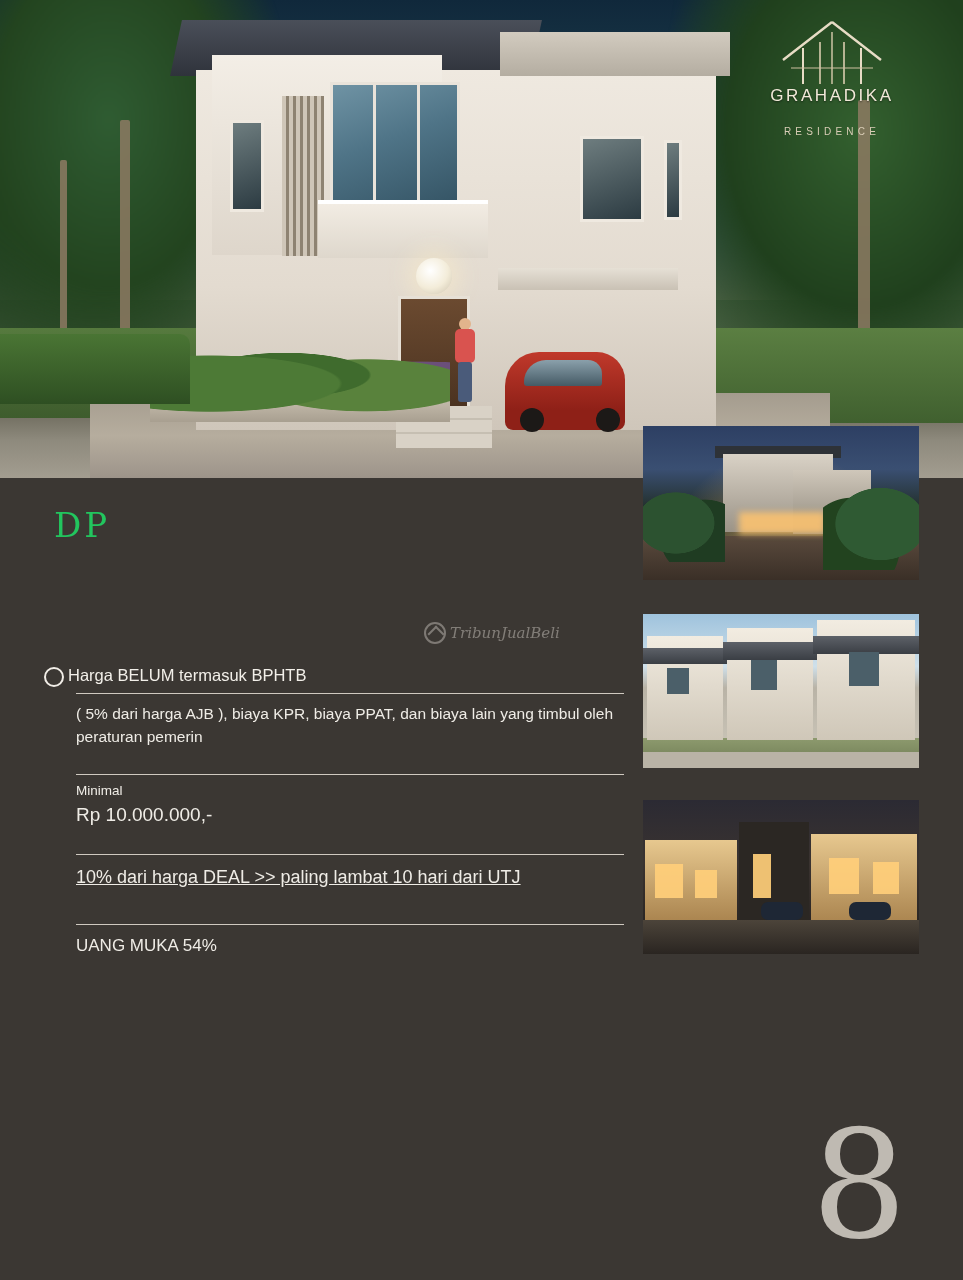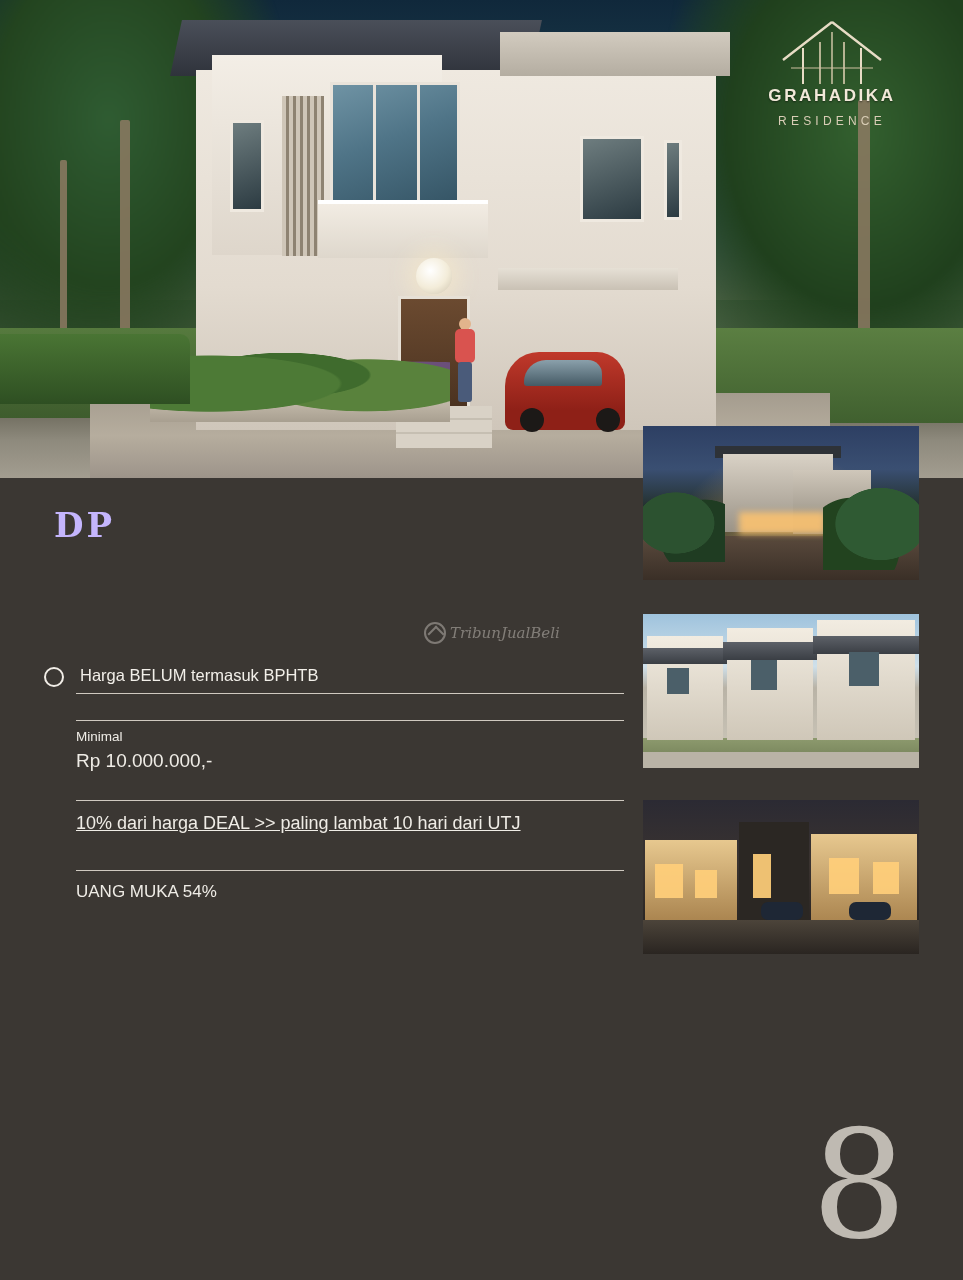--- a/index.html
+++ b/index.html
@@ -146,35 +146,35 @@
     background: linear-gradient(180deg,#cfc6b6,#a89f90);
   }
 
   
   .logo {
     position: absolute; right: 36px; top: 18px; width: 190px; height: 112px;
     text-align: center; color: #efe6d6;
   }
   .logo svg { display: block; margin: 0 auto; }
   .logo-title {
-    font-size: 17px; letter-spacing: 2.6px; font-weight: 700; margin-top: 2px;
+    font-size: 17px; letter-spacing: 2.6px; font-weight: 400; margin-top: 2px;
     color: #f2e9d9; text-shadow: 0 1px 2px rgba(0,0,0,.5);
   }
   .logo-sub {
-    font-size: 12px; letter-spacing: 4.2px; color: #d9cdb6; margin-top: 8px;
+    font-size: 10px; letter-spacing: 4.2px; color: #d9cdb6; margin-top: 20px;
   }
 
   
   .panel {
     position: absolute; top: 478px; left: 0; width: 963px; height: 802px;
     background: #3b3733;
   }
   .dp-label {
     position: absolute; left: 54px; top: 27px;
-    font-size: 34px; font-weight: 700; letter-spacing: 3px; color: #c4b5fd;
+    font-size: 34px; font-weight: 400; letter-spacing: 3px; color: #22c55e;
     font-family: "DejaVu Serif", serif;
   }
   .dp-value {
     position: absolute; left: 48px; top: 62px;
     font-size: 76px; color: #fff; font-family: "DejaVu Serif", serif; font-weight: 700;
     letter-spacing: 1px;
   }
   .watermark {
     position: absolute; left: 424px; top: 144px;
     display: flex; align-items: center; gap: 4px;
@@ -187,21 +187,21 @@
   .watermark .wm-mark::after {
     content: ""; position: absolute; left: 4px; top: 4px; width: 10px; height: 10px;
     border-left: 2px solid #cfcac4; border-top: 2px solid #cfcac4; transform: rotate(45deg);
   }
   .watermark .wm-text {
     color: #d7d2cb; font-size: 15px; font-style: italic; font-family: "DejaVu Serif", serif;
   }
 
   .items { position: absolute; left: 44px; top: 186px; width: 580px; }
   .item { margin-bottom: 4px; }
-  .item-head { display: flex; align-items: flex-start; gap: 16px; }
+  .item-head { display: flex; align-items: flex-start; gap: 4px; }
   .bullet {
     flex: 0 0 auto; width: 20px; height: 20px; border-radius: 50%;
     border: 2px solid #f1ede7; margin-top: 3px;
   }
   .item-title {
     color: #f2efe9; font-size: 16.5px; line-height: 1.35;
     padding-bottom: 7px;
     flex: 1 1 auto;
   }
   .rule {
@@ -326,20 +326,21 @@
     </div>
 
     <div class="items">
 
       <div class="item">
         <div class="item-head">
           <div class="bullet"></div>
           <div class="item-title">Harga BELUM termasuk BPHTB</div>
         </div>
         <div class="rule"></div>
+        <div class="item-body">( 5% dari harga AJB ), biaya KPR, biaya PPAT, dan biaya lain yang timbul oleh peraturan pemerin</div>
       </div>
 
       <div class="sp-22"></div>
 
       <div class="item">
         <div class="rule"></div>
         <div class="item-body small">Minimal</div>
         <div class="item-body big">Rp 10.000.000,-</div>
       </div>
 

